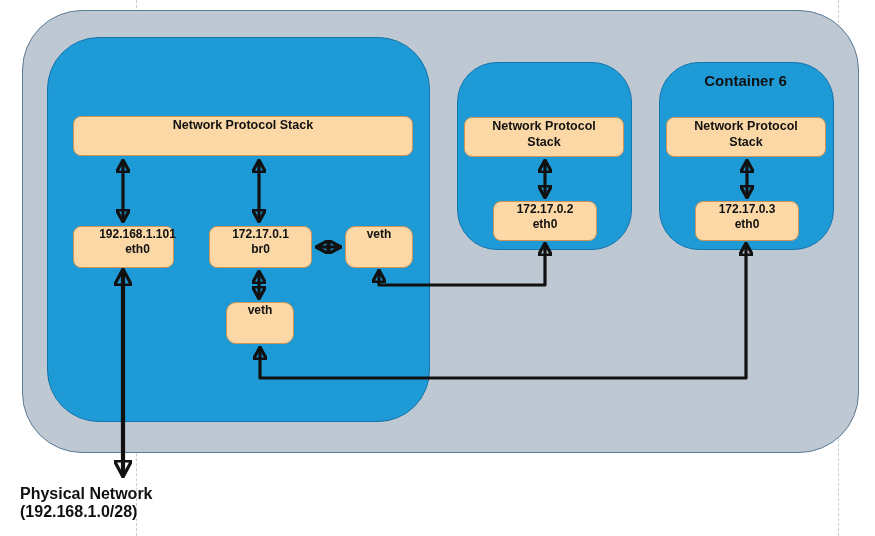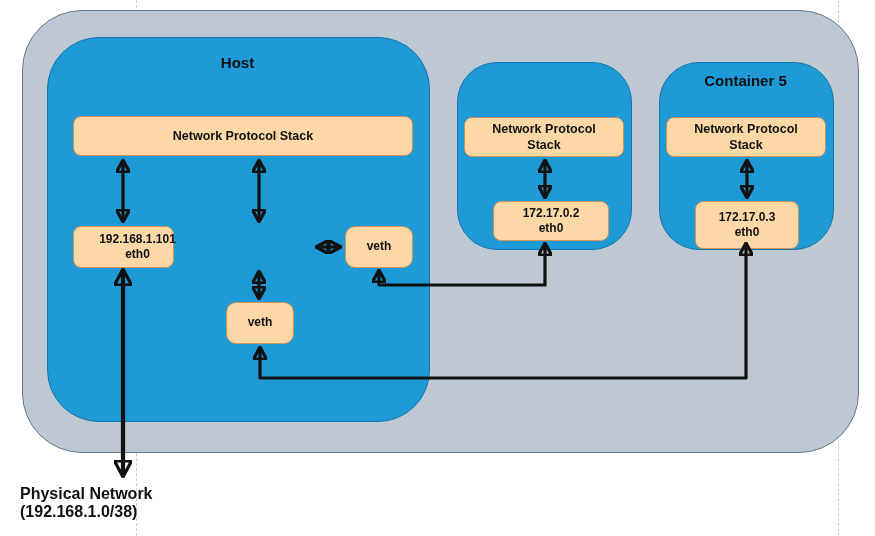--- a/index.html
+++ b/index.html
@@ -32,32 +32,32 @@
   .c2   { left:659px; top:62px; width:173px; height:186px; border-radius:40px; }
   .title { position:absolute; text-align:center; z-index:3; }
   .host-title { left:47px;  top:54px; width:381px; font-size:15px; }
   .c1-title   { left:457px; top:72px; width:173px; font-size:15px; }
   .c2-title   { left:659px; top:72px; width:173px; font-size:15px; }
   .node {
     position:absolute; z-index:4;
     background:var(--node-fill,#fbd8a6);
     border:1.5px solid var(--node-border,#ce9356);
     border-radius:8px;
-    display:flex; flex-direction:column; align-items:center; justify-content:center;
+    display:flex; flex-direction:column; align-items:center; justify-content:flex-start;
     text-align:center; font-size:12px; line-height:1.28; box-sizing:border-box;
   }
   .host-nps  { left:73px;  top:116px; width:340px; height:40px; font-size:12.5px; }
   .host-eth0 { left:73px;  top:226px; width:101px; height:42px;padding-left:28px; }
   .host-br0  { left:209px; top:226px; width:103px; height:42px; }
   .veth-right  { left:345px; top:226px; width:68px; height:42px; border-radius:10px; }
   .veth-bottom { left:226px; top:302px; width:68px; height:42px; border-radius:10px; }
   .c1-nps  { left:464px; top:117px; width:160px; height:40px; font-size:12.5px; padding:0 14px; }
-  .c1-eth0 { left:493px; top:201px; width:116px; height:40px; }
+  .c1-eth0 { left:493px; top:201px; width:104px; height:40px; }
   .c2-nps  { left:666px; top:117px; width:160px; height:40px; font-size:12.5px; padding:0 14px; }
-  .c2-eth0 { left:695px; top:201px; width:104px; height:48px; }
+  .c2-eth0 { left:695px; top:201px; width:104px; height:40px; }
   .caption {
     position:absolute; left:20px; top:485px; width:196px;
     text-align:left; font-size:16px; line-height:1.15; z-index:3;
   }
   .edges { position:absolute; left:0; top:0; z-index:5; pointer-events:none; }
   .edges path { stroke:var(--arrow,#111111); stroke-width:3.2; fill:none; stroke-linejoin:round; }
   .edges path.big { stroke-width:4.2; }
 </style>
 </head>
 <body>
@@ -66,32 +66,35 @@
 
   <div class="guide guide-left"></div>
   <div class="guide guide-right"></div>
 
   <div class="outer"></div>
 
   <div class="bluebox host"></div>
   <div class="bluebox c1"></div>
   <div class="bluebox c2"></div>
 
-  <div class="title host-title">Host</div>
-  <div class="title c2-title">Container 5</div>
+  <div class="title c2-title">Container 6</div>
 
   <div class="node host-nps">
     <span>Network Protocol Stack</span>
   </div>
 
   <div class="node host-eth0">
     <span>192.168.1.101</span>
     <span>eth0</span>
   </div>
 
+  <div class="node host-br0">
+    <span>172.17.0.1</span>
+    <span>br0</span>
+  </div>
 
   <div class="node veth-right">
     <span>veth</span>
   </div>
 
   <div class="node veth-bottom">
     <span>veth</span>
   </div>
 
   <div class="node c1-nps">
@@ -107,21 +110,21 @@
     <span>Network Protocol Stack</span>
   </div>
 
   <div class="node c2-eth0">
     <span>172.17.0.3</span>
     <span>eth0</span>
   </div>
 
   <div class="caption">
     <div>Physical Network</div>
-    <div>(192.168.1.0/38)</div>
+    <div>(192.168.1.0/28)</div>
   </div>
 
   <svg class="edges" width="875" height="536" viewBox="0 0 875 536">
     <defs>
       <marker id="ah" viewBox="0 0 14 14" refX="12" refY="7" markerWidth="14" markerHeight="14" orient="auto" markerUnits="userSpaceOnUse">
         <path d="M1,0.5 L13,7 L1,13.5 Z" fill="#111111" stroke="none"></path>
       </marker>
       <marker id="ahs" viewBox="0 0 14 14" refX="12" refY="7" markerWidth="14" markerHeight="14" orient="auto-start-reverse" markerUnits="userSpaceOnUse">
         <path d="M1,0.5 L13,7 L1,13.5 Z" fill="#111111" stroke="none"></path>
       </marker>

